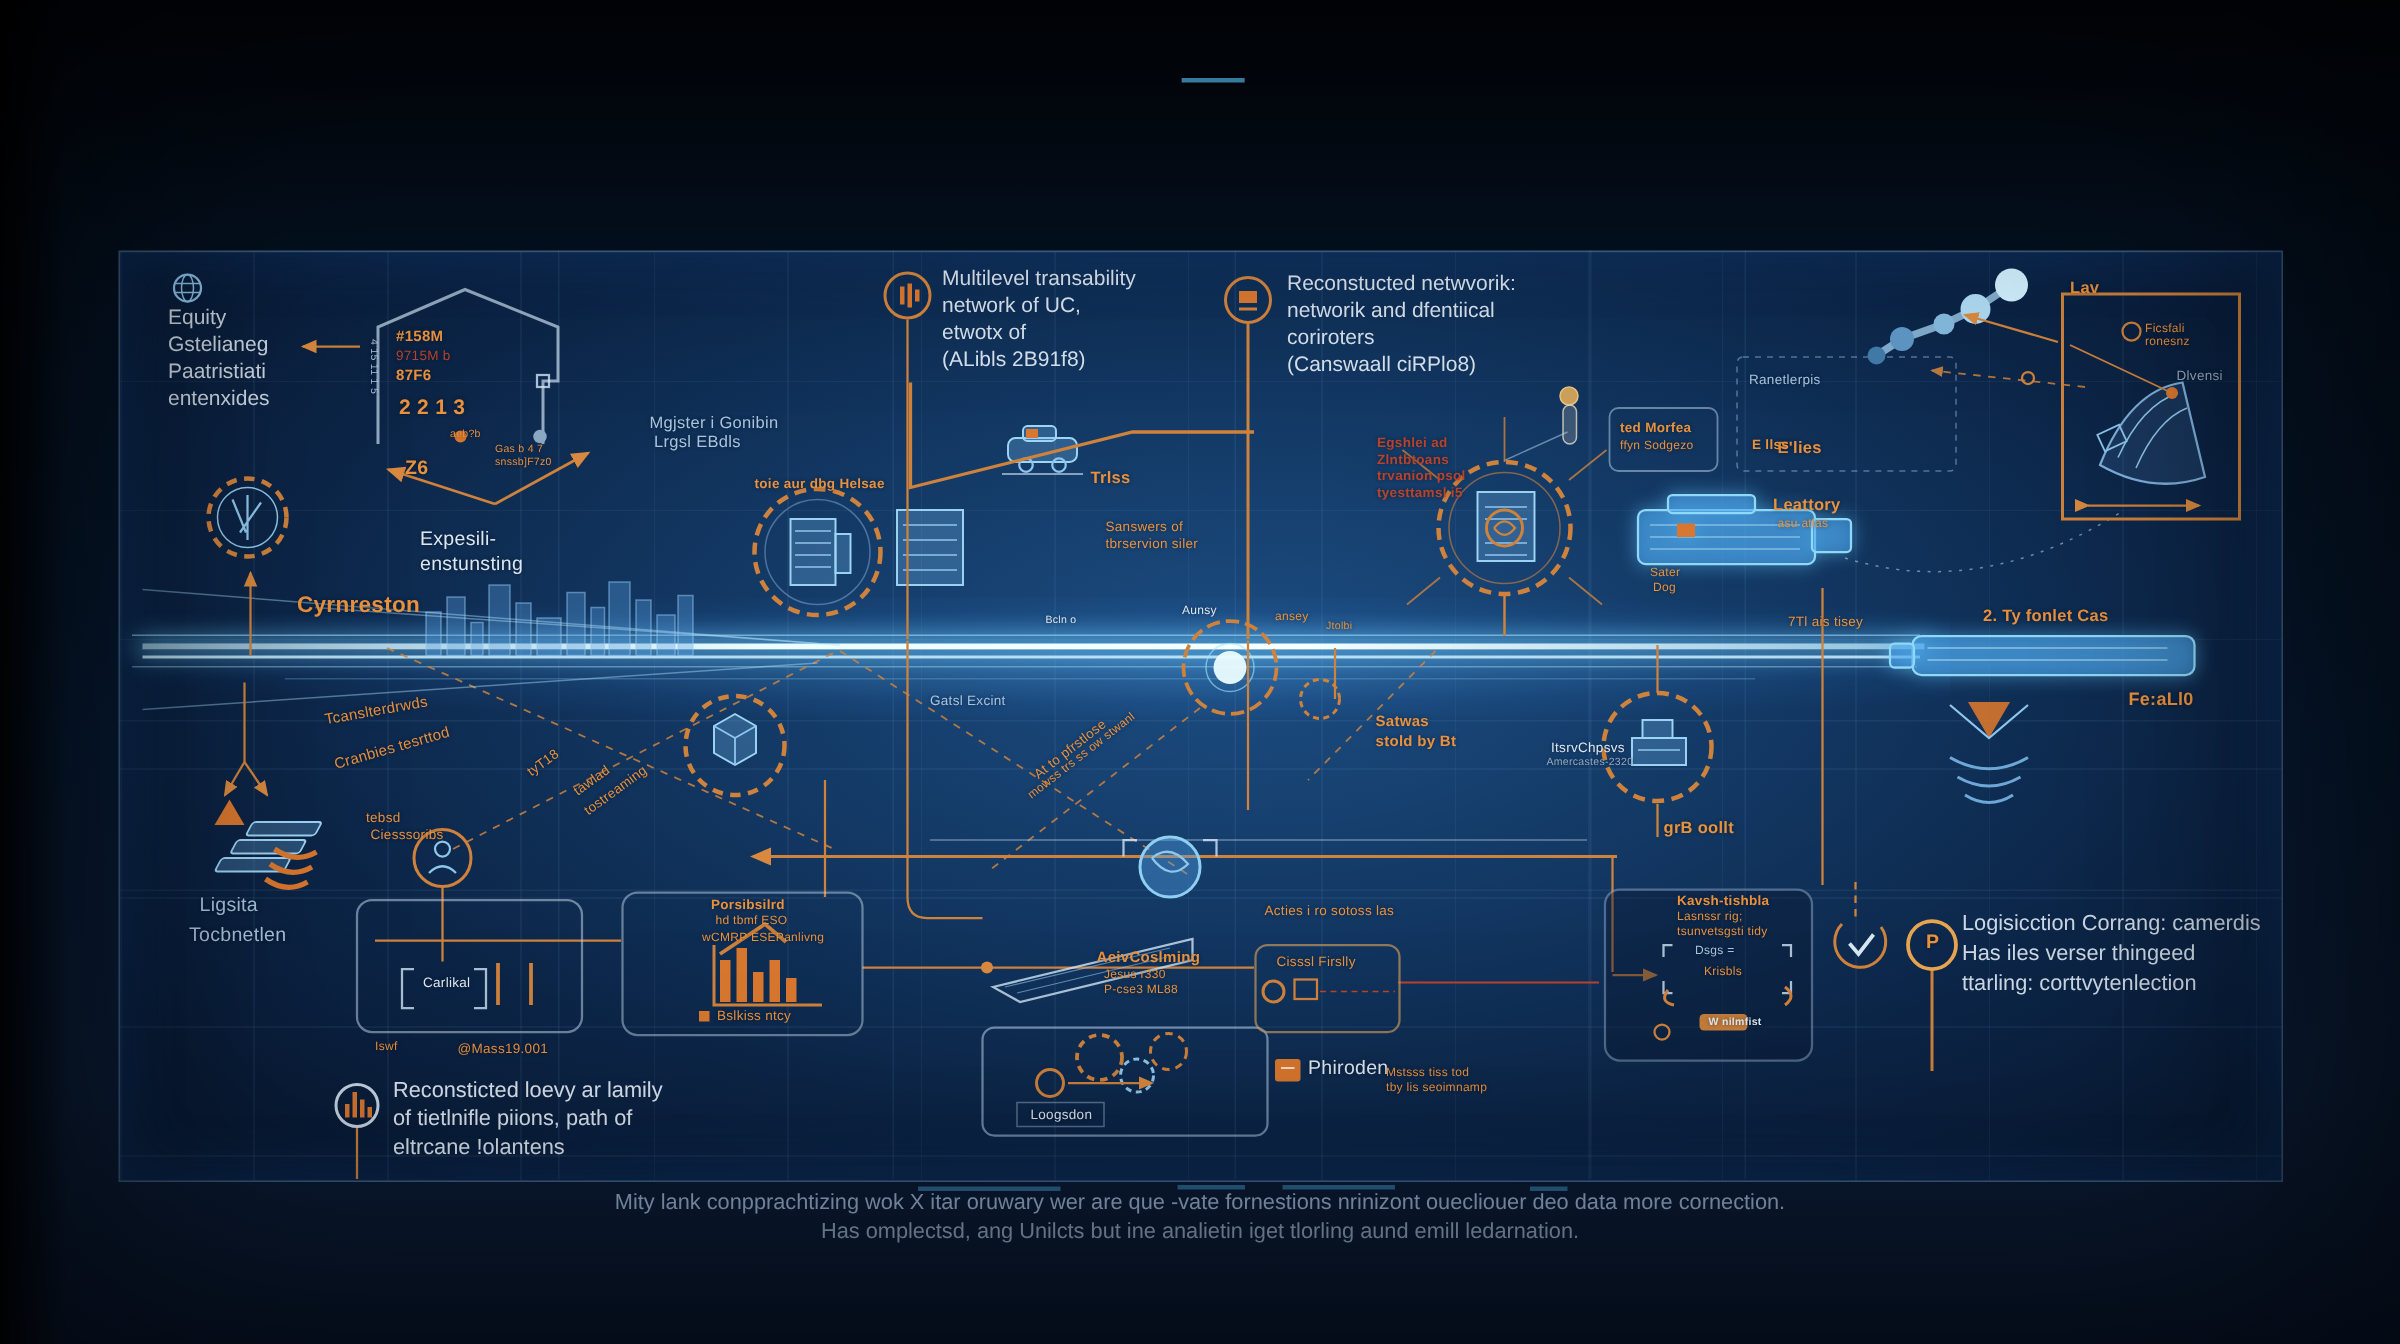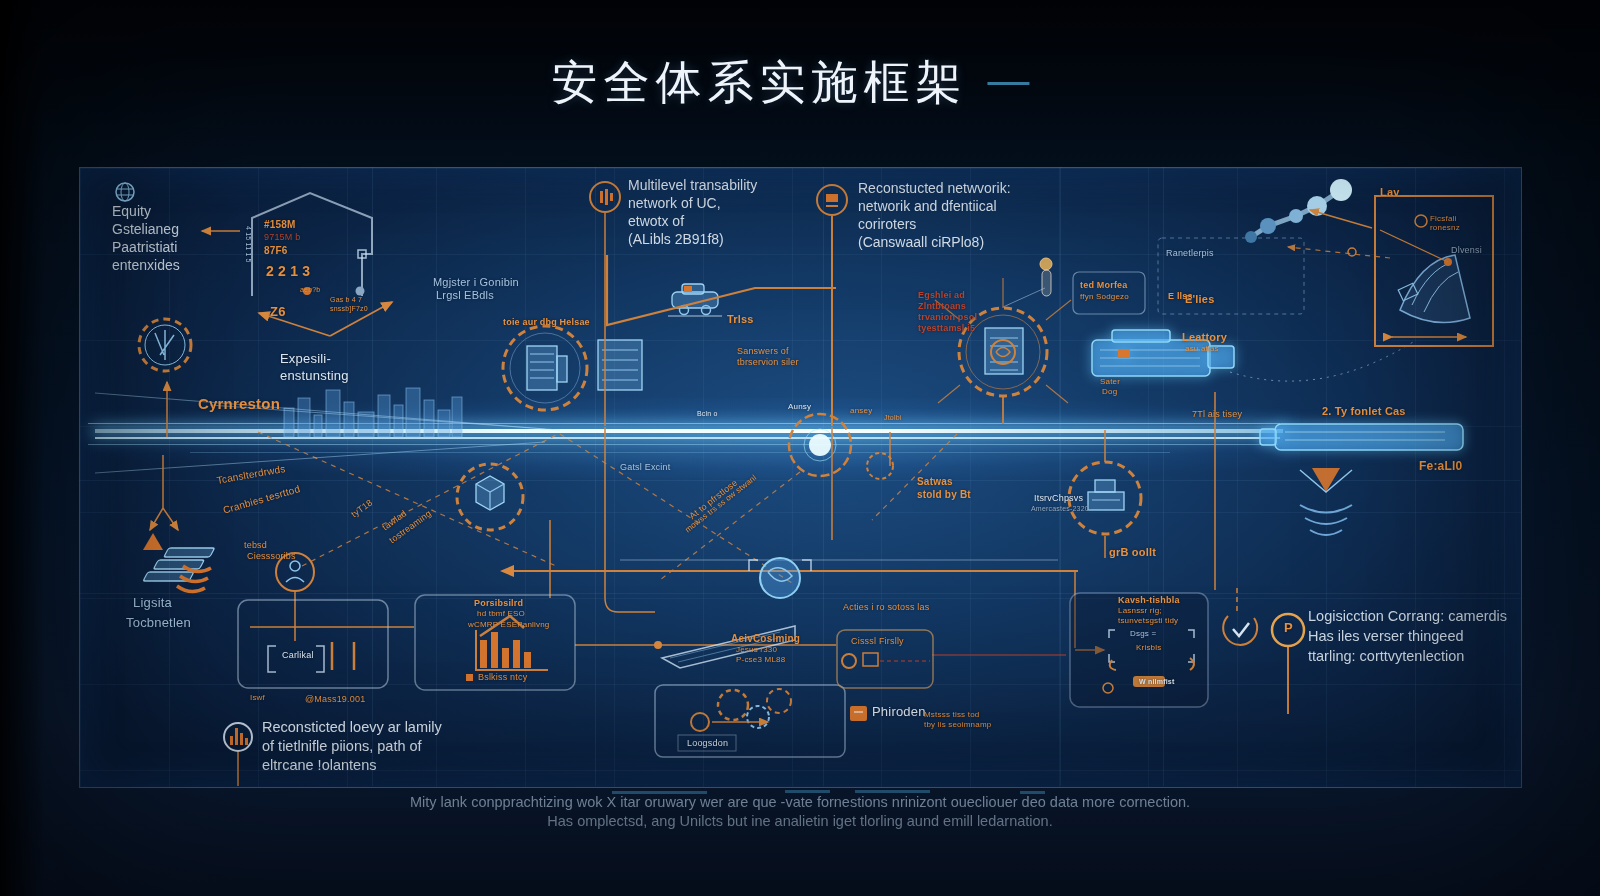--- a/index.html
+++ b/index.html
@@ -58,21 +58,20 @@
   .glow{filter:drop-shadow(0 0 6px rgba(100,200,255,.8));}
   .ofill{fill:#d8772f;}
   .bld{fill:rgba(90,160,225,.35);stroke:rgba(150,205,250,.5);stroke-width:1;}
 </style>
 </head>
 <body>
 
 <div id="stage">
 
   <div class="title-wrap">
-    <h1 class="title" style="margin:0;font-family:inherit;">安全体系实施框架</h1>
     <div class="title-dash"></div>
   </div>
 
   <div class="panel">
       <div class="grid"></div>
     </div>
   <div class="vdiv" style="left:372px"></div>
   <div class="vdiv" style="left:595px"></div>
   <div class="vdiv" style="left:823px"></div>
   <div class="vdiv" style="left:1060px"></div>

